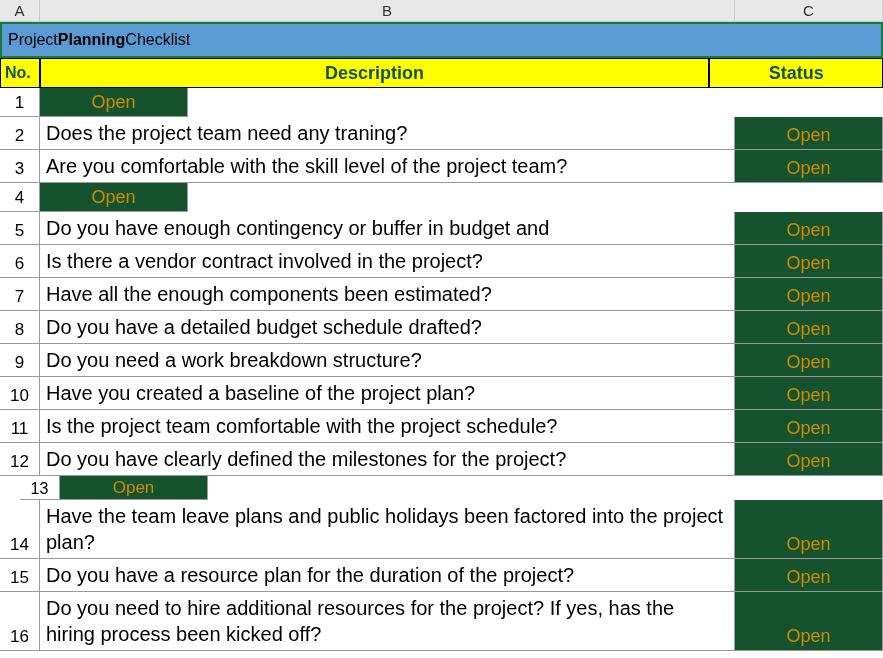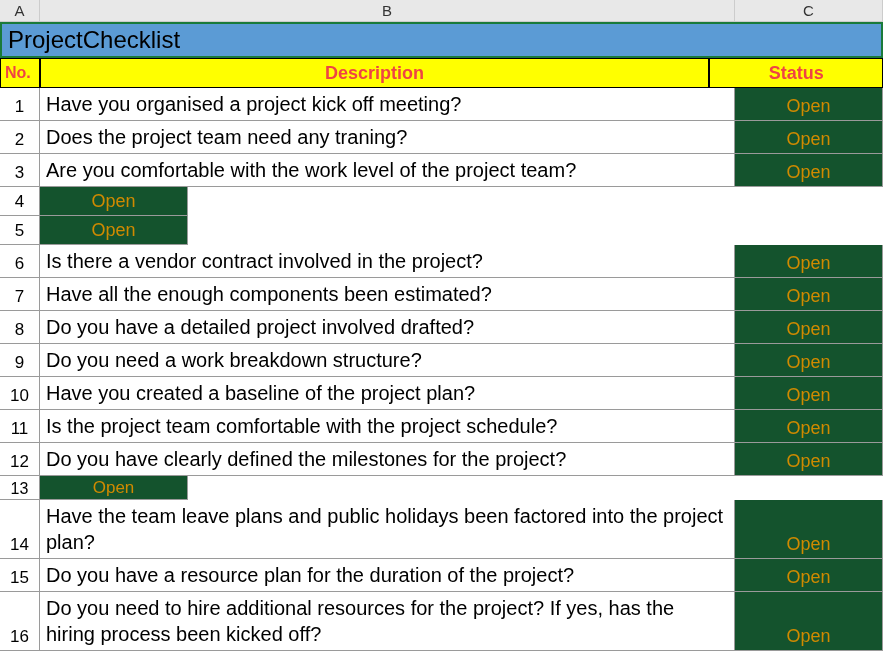--- a/index.html
+++ b/index.html
@@ -32,37 +32,37 @@
       display: flex;
       height: 36px;
     }
     .title-cell {
       width: 883px;
       background: #5b9bd5;
       border: 2px solid #1a7a3a;
       display: flex;
       align-items: center;
       padding: 0 6px;
-      font-size: 24px;
+      font-size: 16px;
       color: #000;
     }
     .title-cell .bold { font-weight: bold; }
     .header-row {
       display: flex;
       height: 30px;
     }
     .header-cell {
       background: #ffff00;
       border: 1px solid #000;
       display: flex;
       align-items: center;
       justify-content: center;
       font-weight: bold;
       font-size: 18px;
-      color: #ef4444;
+      color: #14532d;
     }
     .header-cell.no { width: 40px; font-size: 16px; justify-content: flex-start; padding-left: 4px;}
     .header-cell.desc { width: 679px; }
     .header-cell.status { width: 176px; }
     .data-row {
       display: flex;
       min-height: 29px;
     }
     .cell {
       border-right: 1px solid #9a9a9a;
@@ -91,85 +91,86 @@
     .cell-status {
       width: 148px;
       justify-content: center;
       font-size: 18px;
       color: #d08a00;
       background: #14532d;
       align-items: flex-end;
       padding-bottom: 3px;
     }
     .data-row.tall { min-height: 56px; }
-    .data-row.short { min-height: 24px; }
+    .data-row.short { min-height: 24px; padding-left: 20px; }
     .data-row.short .cell-no { font-size: 16px; padding-bottom: 1px;}
     .data-row.short .cell-desc { font-size: 19px; }
     .data-row.short .cell-status { font-size: 17px; padding-bottom: 1px;}
   </style>
 </head>
 <body>
 
 <div class="sheet">
   <div class="col-headers">
     <div class="col-header col-a">A</div>
     <div class="col-header col-b">B</div>
     <div class="col-header col-c">C</div>
   </div>
 
   <div class="title-row">
     <div class="title-cell">
       <span>Project </span>
+        <span class="bold">Planning</span>
         <span> Checklist</span>
     </div>
   </div>
 
   <div class="header-row">
     <div class="header-cell no">No.</div>
     <div class="header-cell desc">Description</div>
     <div class="header-cell status">Status</div>
   </div>
 
   <div id="rows-container">
       <div class="data-row ">
         <div class="cell cell-no">1</div>
-        <div class="cell cell-desc">Have you organised a project kick off meeting?</div>
         <div class="cell cell-status">Open</div>
       </div>
       <div class="data-row ">
         <div class="cell cell-no">2</div>
         <div class="cell cell-desc">Does the project team need any traning?</div>
         <div class="cell cell-status">Open</div>
       </div>
       <div class="data-row ">
         <div class="cell cell-no">3</div>
-        <div class="cell cell-desc">Are you comfortable with the work level of the project team?</div>
+        <div class="cell cell-desc">Are you comfortable with the skill level of the project team?</div>
         <div class="cell cell-status">Open</div>
       </div>
       <div class="data-row ">
         <div class="cell cell-no">4</div>
         <div class="cell cell-status">Open</div>
       </div>
       <div class="data-row ">
         <div class="cell cell-no">5</div>
+        <div class="cell cell-desc">Do you have enough contingency or buffer in budget and</div>
         <div class="cell cell-status">Open</div>
       </div>
       <div class="data-row ">
         <div class="cell cell-no">6</div>
         <div class="cell cell-desc">Is there a vendor contract involved in the project?</div>
         <div class="cell cell-status">Open</div>
       </div>
       <div class="data-row ">
         <div class="cell cell-no">7</div>
         <div class="cell cell-desc">Have all the enough components been estimated?</div>
         <div class="cell cell-status">Open</div>
       </div>
       <div class="data-row ">
         <div class="cell cell-no">8</div>
-        <div class="cell cell-desc">Do you have a detailed project involved drafted?</div>
+        <div class="cell cell-desc">Do you have a detailed budget schedule drafted?</div>
         <div class="cell cell-status">Open</div>
       </div>
       <div class="data-row ">
         <div class="cell cell-no">9</div>
         <div class="cell cell-desc">Do you need a work breakdown structure?</div>
         <div class="cell cell-status">Open</div>
       </div>
       <div class="data-row ">
         <div class="cell cell-no">10</div>
         <div class="cell cell-desc">Have you created a baseline of the project plan?</div>

